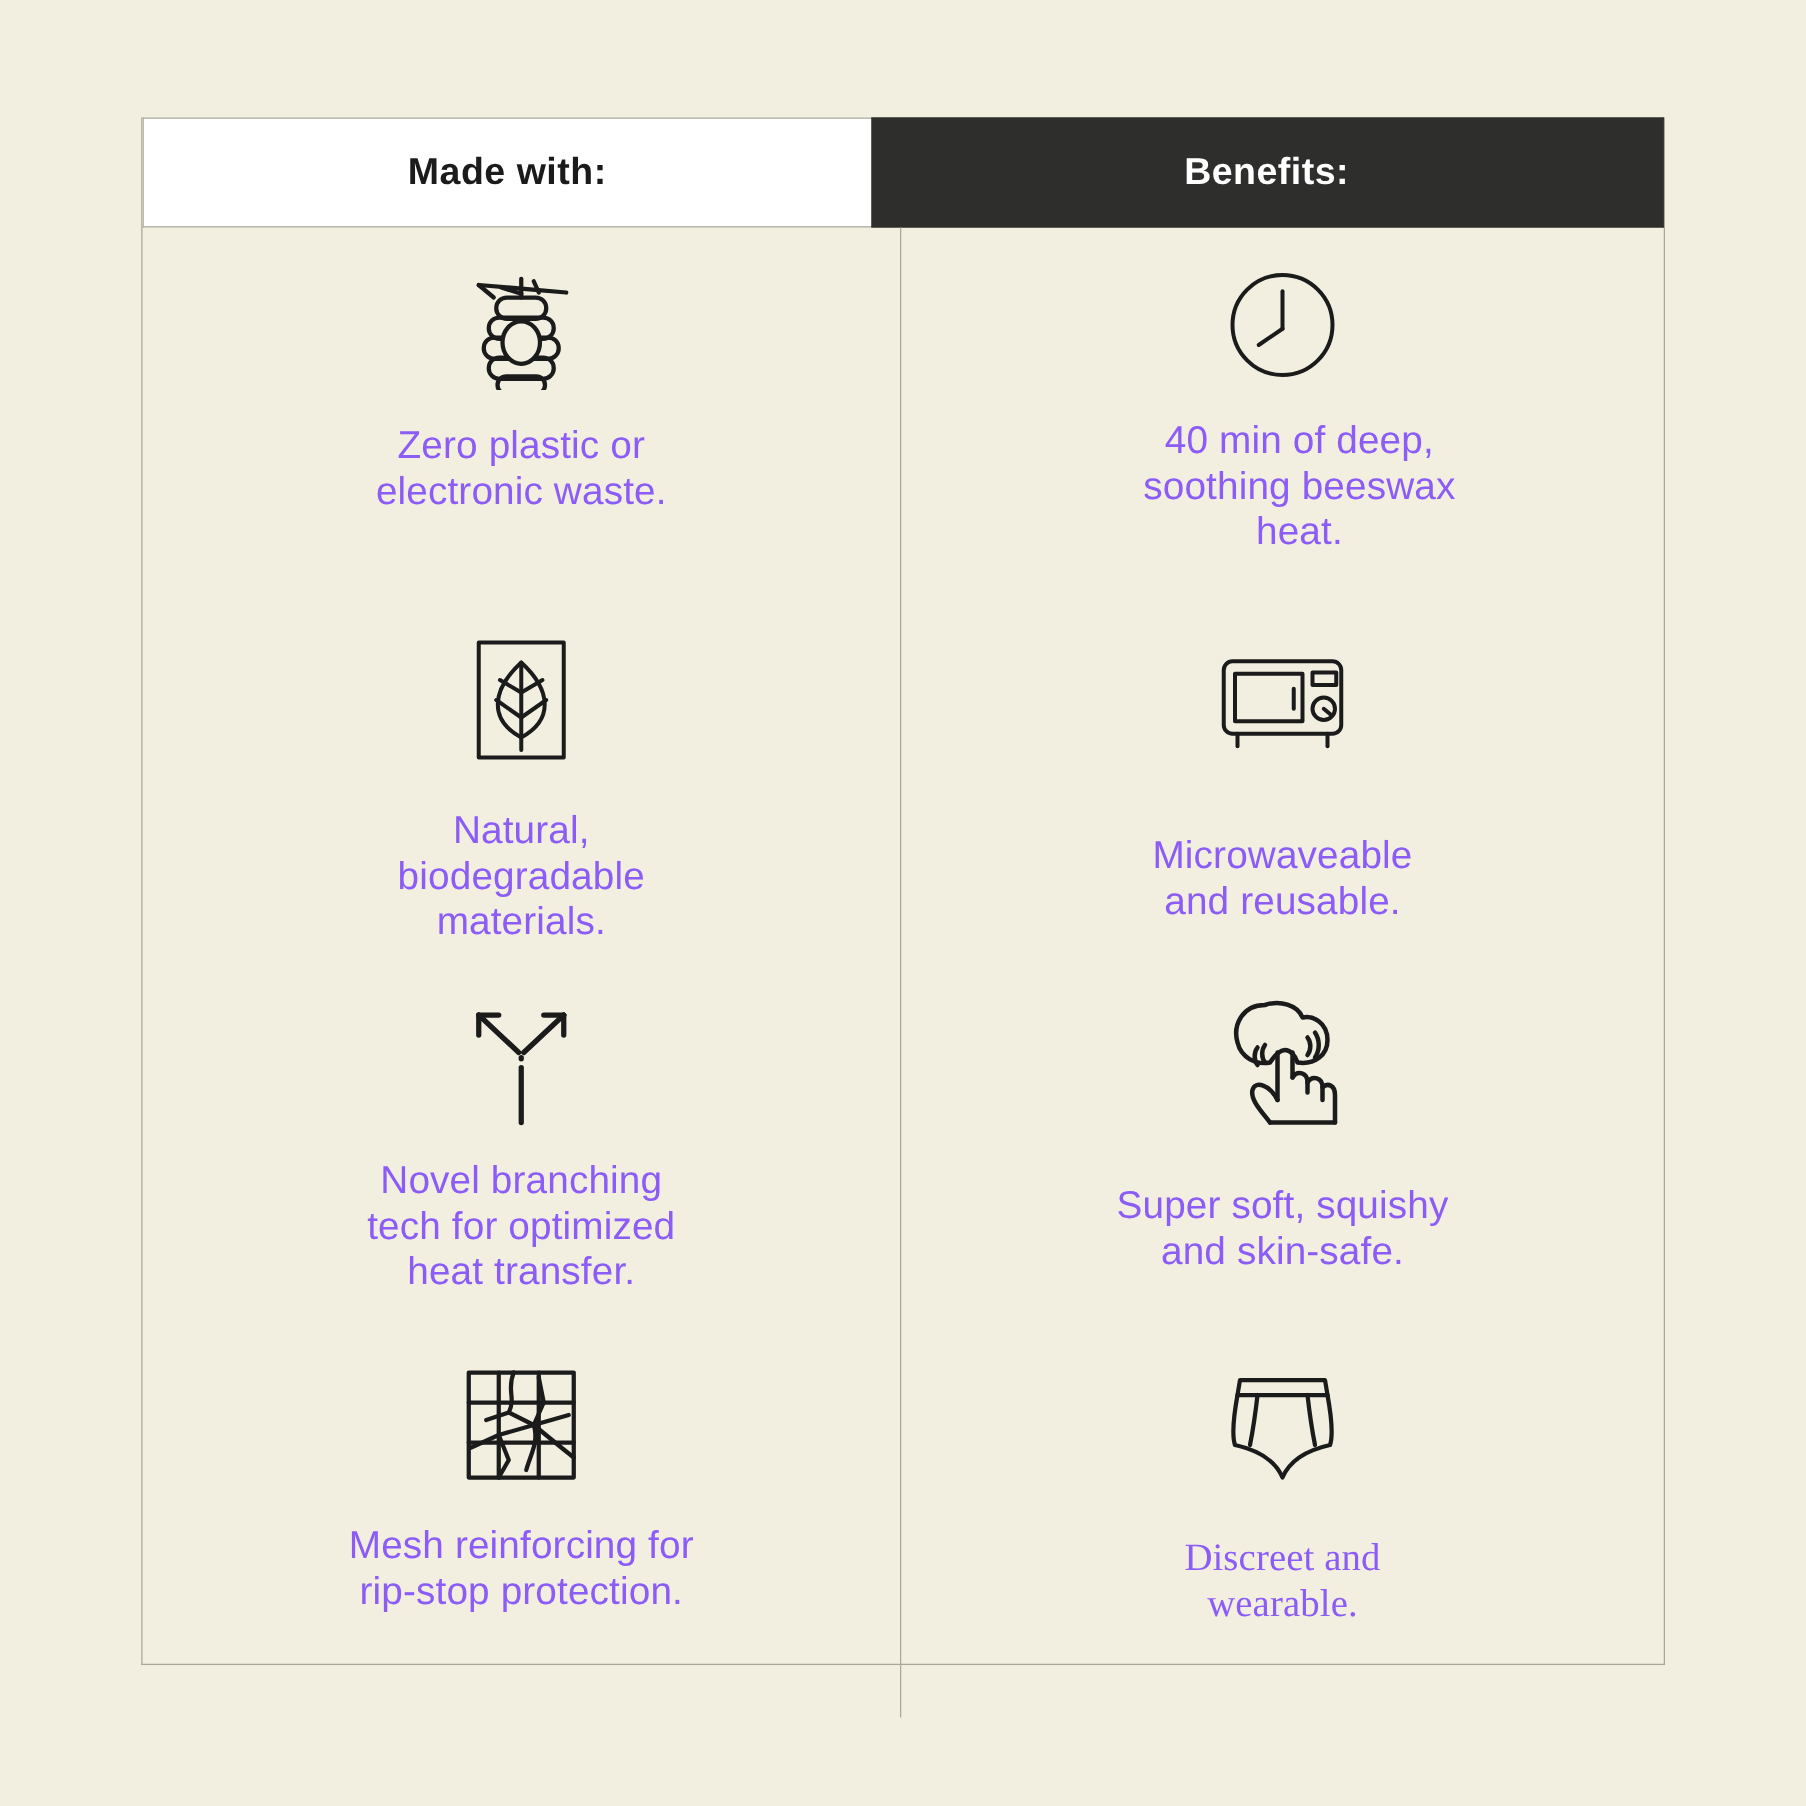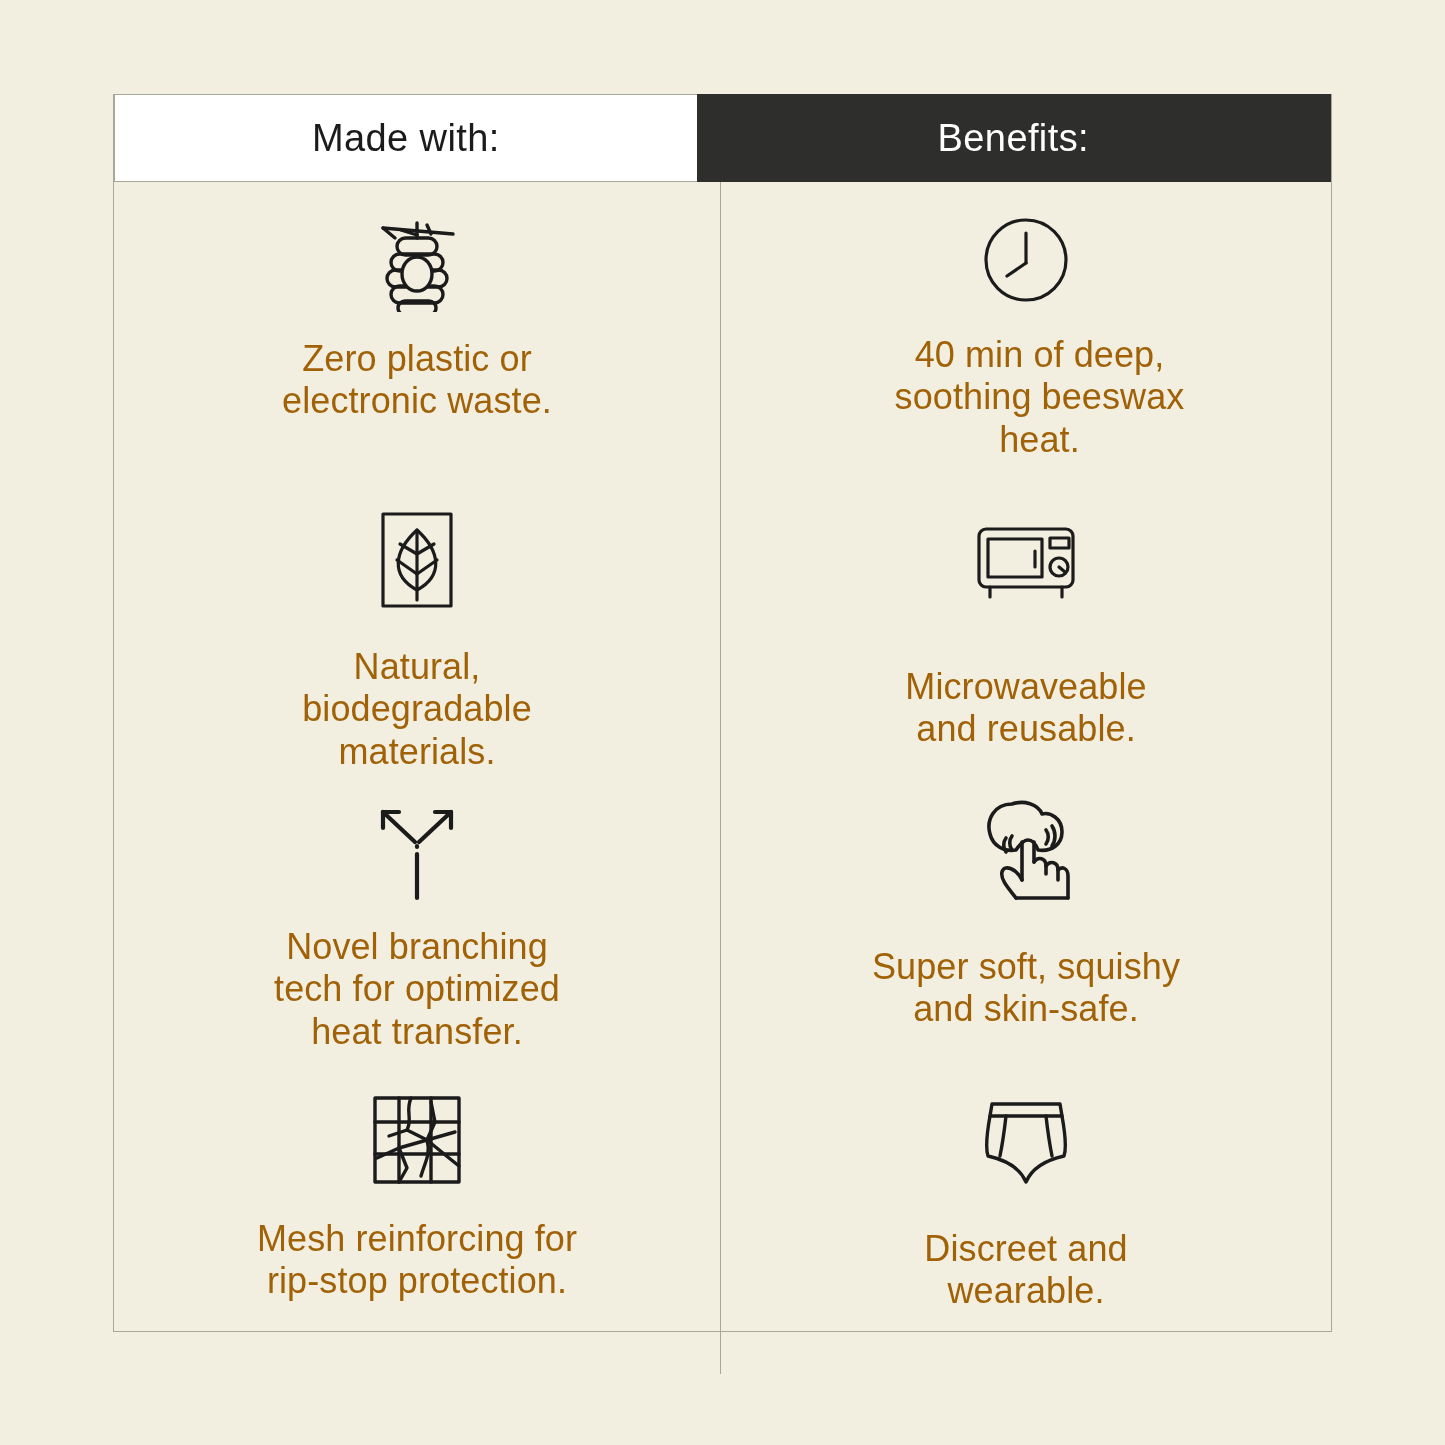--- a/index.html
+++ b/index.html
@@ -39,23 +39,23 @@
     display: flex;
     height: 88px;
     flex: 0 0 88px;
   }
 
   .head-cell {
     box-sizing: border-box;
     display: flex;
     align-items: center;
     justify-content: center;
-    font-size: 38px;
+    font-size: 30px;
     letter-spacing: 0.4px;
-    font-weight: 400;
+    font-weight: 700;
   }
 
   .head-cell.left {
     width: 607px;
     background: #ffffff;
     color: #1b1b1b;
     border: 1px solid #a9a797;
     border-right: none;
   }
 
@@ -98,23 +98,23 @@
 
   .icon-wrap {
     display: flex;
     align-items: center;
     justify-content: center;
     height: 112px;
   }
 
   .feature-text {
     margin-top: 14px;
-    font-size: 36px;
+    font-size: 31px;
     line-height: 1.18;
-    color: #a16207;
+    color: #8b5cf6;
     letter-spacing: 0.1px;
     max-width: 330px;
     white-space: pre-line;
   }
 
   
   .col.left  .feature:nth-child(1) { height: 300px; }
   .col.left  .feature:nth-child(2) { height: 290px; }
   .col.left  .feature:nth-child(3) { height: 290px; }
   .col.left  .feature:nth-child(4) { height: 290px; }
@@ -123,21 +123,21 @@
   .col.right .feature:nth-child(2) { height: 290px; }
   .col.right .feature:nth-child(3) { height: 290px; }
   .col.right .feature:nth-child(4) { height: 290px; }
 
   .col.right .feature:nth-child(2) .icon-wrap,
   .col.right .feature:nth-child(4) .icon-wrap { height: 118px; }
 
   .col.right .feature:nth-child(1) .feature-text { margin-top: 18px; margin-left: 27px; }
   .col.right .feature:nth-child(2) .feature-text { margin-top: 44px; }
   .col.right .feature:nth-child(3) .feature-text { margin-top: 40px; }
-  .col.right .feature:nth-child(4) .feature-text { margin-top: 26px; }
+  .col.right .feature:nth-child(4) .feature-text { margin-top: 26px; font-family: Liberation Serif, serif; }
 
   .col.left .feature:nth-child(1) .feature-text { margin-top: 22px; }
   .col.left .feature:nth-child(2) .feature-text { margin-top: 30px; }
   .col.left .feature:nth-child(3) .feature-text { margin-top: 20px; }
   .col.left .feature:nth-child(4) .feature-text { margin-top: 22px; }
 
   svg { display: block; }
 </style>
 </head>
 <body>

